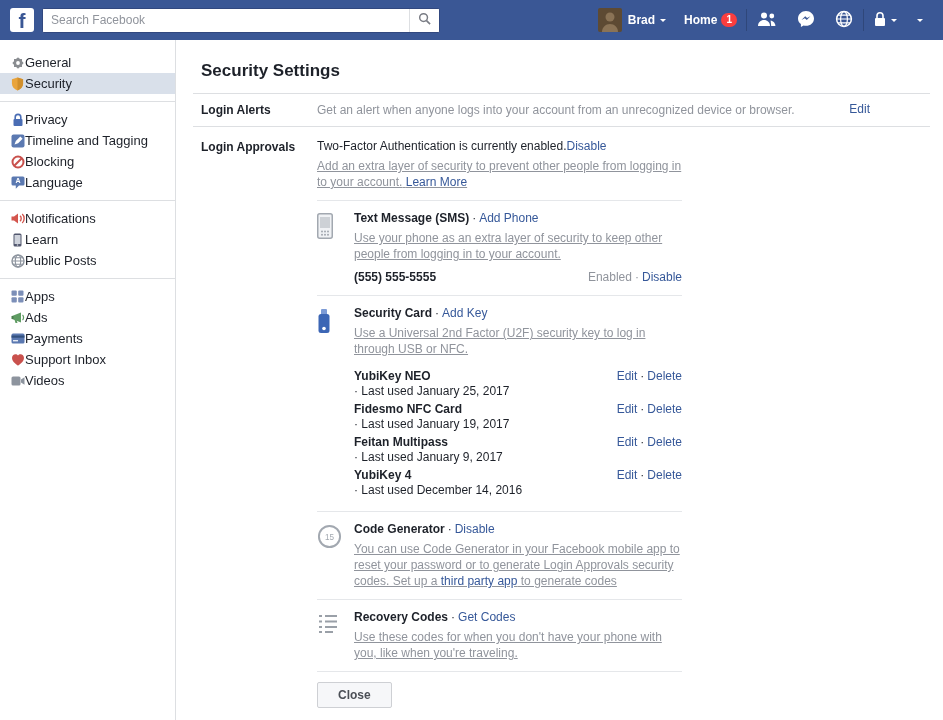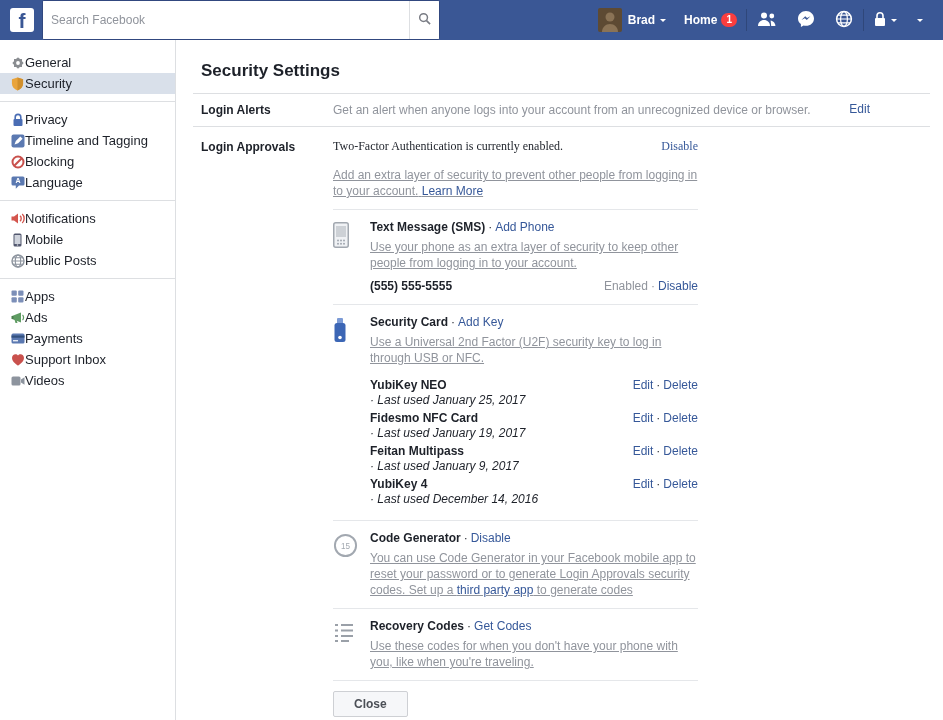--- a/index.html
+++ b/index.html
@@ -14,21 +14,21 @@
   .topbar {
     height:40px; background:#3a5795; display:flex; align-items:center;
     padding:0 10px;
   }
   .fb-logo {
     width:24px; height:24px; background:#fff; border-radius:3px;
     color:#3a5795; font-weight:bold; font-size:21px; line-height:25px;
     text-align:center; cursor:pointer; flex-shrink:0;
   }
   .search {
-    display:flex; width:398px; height:40px; margin-left:8px; background:#fff;
+    display:flex; width:398px; height:25px; margin-left:8px; background:#fff;
     border-radius:2px; overflow:hidden; border:1px solid #31487f;
   }
   .search input {
     flex:1; border:0; outline:0; padding:0 8px; font-size:12px; color:#1d2129;
     font-family:inherit;
   }
   .search input::placeholder { color:#90949c; }
   .search .search-btn {
     width:30px; background:#fff; border:0; border-left:1px solid #dddfe2;
     display:flex; align-items:center; justify-content:center; cursor:pointer;
@@ -68,40 +68,40 @@
 
   
   .main { flex:1; padding:0 13px 0 17px; overflow:hidden; }
   .page-title { font-size:17px; font-weight:bold; color:#1d2129; margin:21px 0 12px 8px; }
 
   a.lnk { color:#365899; text-decoration:none; cursor:pointer; }
   .gray { color:#90949c; }
   .dot { margin:0 3px; }
 
   .settings-row { border-top:1px solid #dddfe2; display:flex; padding:8px 8px; font-size:12px; }
-  .row-label { width:132px; flex-shrink:0; font-weight:bold; color:#1d2129; line-height:15px; padding-top:1px; }
+  .row-label { width:116px; flex-shrink:0; font-weight:bold; color:#1d2129; line-height:15px; padding-top:1px; }
   .row-desc { flex:1; color:#90949c; line-height:15px; white-space:nowrap; overflow:hidden; padding-top:1px; }
   .row-edit { margin-left:12px; margin-right:52px; line-height:15px; }
 
   .la-row { border-top:1px solid #dddfe2; display:flex; padding:12px 8px 0 8px; font-size:12px; }
   .la-content { width:365px; line-height:15px; }
-  .status-row { display:flex; justify-content:space-between; margin-bottom:13px;font-family:Liberation Serif, serif; }
+  .status-row { display:flex; margin-bottom:4px; }
   .la-content p { margin:0; line-height:16px;text-decoration:underline; }
   hr.inner { border:0; border-top:1px solid #e5e7ea; margin:10px 0; }
 
   .sub { display:flex; }
   .sub-icon { width:37px; flex-shrink:0; padding-top:2px; }
   .sub-body { flex:1; }
   .sub-title { margin-bottom:4px; line-height:15px; }
   .sub-title b { color:#1d2129; }
   .phone-row { display:flex; justify-content:space-between; margin-top:8px; line-height:15px; }
   .keys-list { margin-top:12px; }
   .key-row { display:flex; justify-content:space-between; margin-bottom:3px; }
   .key-name { font-weight:bold; line-height:15px; }
-  .key-date { line-height:15px;font-style:italic; }
+  .key-date { line-height:15px; }
   .key-actions { white-space:nowrap; line-height:15px; }
 
   .close-btn {
     margin:0 0 14px; background:#f6f7f9; border:1px solid #ced0d4;
     border-radius:2px; color:#4b4f56; font-weight:bold; font-size:12px;
     padding:5px 20px; cursor:pointer; font-family:inherit;
   }
 </style>
 </head>
 <body>
@@ -264,21 +264,21 @@
         <span>Notifications</span>
       </div>
       <div class="side-item">
         <span class="side-icon">
           <svg width="9" height="14" viewBox="0 0 9 14">
               <rect x="0.5" y="0.5" width="8" height="13" rx="1.5" fill="#53586f"></rect>
               <rect x="1.5" y="2" width="6" height="9" fill="#cfd3dc"></rect>
               <circle cx="4.5" cy="12" r="0.8" fill="#cfd3dc"></circle>
             </svg>
         </span>
-        <span>Mobile</span>
+        <span>Learn</span>
       </div>
       <div class="side-item">
         <span class="side-icon">
           <svg width="14" height="14" viewBox="0 0 14 14">
               <circle cx="7" cy="7" r="6" fill="none" stroke="#8d949e" stroke-width="1.4"></circle>
               <ellipse cx="7" cy="7" rx="2.7" ry="6" fill="none" stroke="#8d949e" stroke-width="1.1"></ellipse>
               <path d="M1 7h12M1.8 3.8h10.4M1.8 10.2h10.4" stroke="#8d949e" stroke-width="1.1" fill="none"></path>
             </svg>
         </span>
         <span>Public Posts</span>

